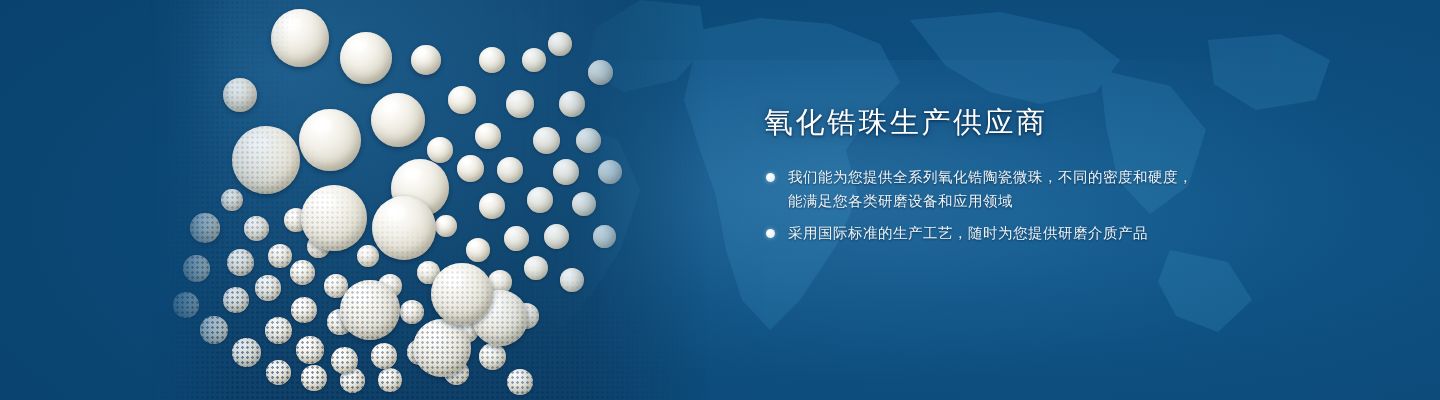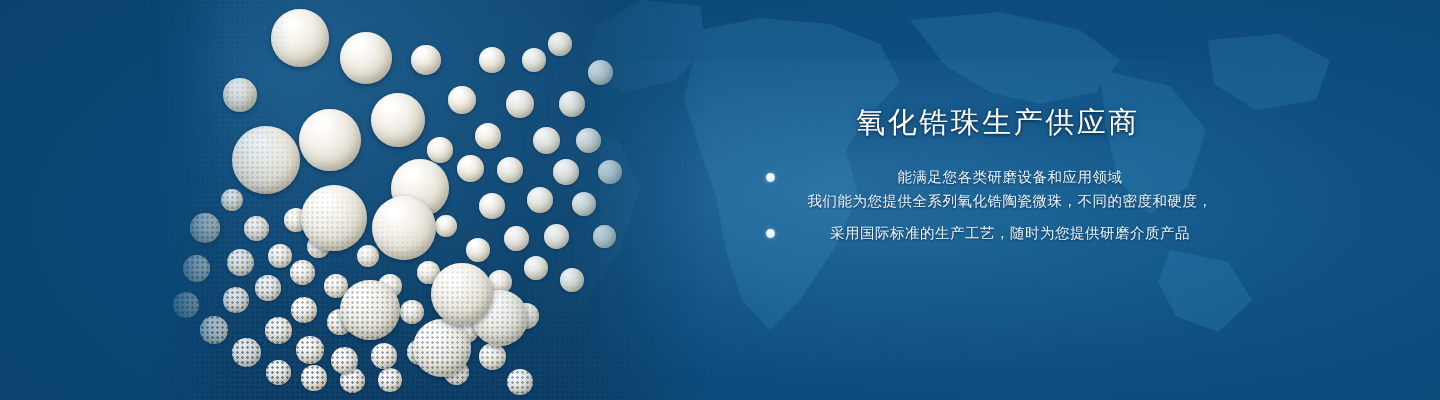--- a/index.html
+++ b/index.html
@@ -4,21 +4,20 @@
 <style>
   html,body{margin:0;padding:0;background:#0a4471;}
   *{box-sizing:border-box;}
 
   .banner{
     position:relative;
     width:1440px;height:400px;
     overflow:hidden;
     font-family:"Liberation Sans","DejaVu Sans",sans-serif;
     background:#6d28d9;
-    text-align:center;
   }
 
   
   .bg-base{
     position:absolute;inset:0;
     background:
       radial-gradient(120% 150% at 72% 55%, #125a8c 0%, #0d4d7d 30%, #0a4471 62%, #073a63 100%);
   }
 
   
@@ -227,22 +226,22 @@
   </div>
 
   <div class="content">
 
     <h1 class="headline">氧化锆珠生产供应商</h1>
 
     <ul class="bullets">
 
       <li class="bullet">
         <span class="dot"></span>
+        <span class="bullet-line">我们能为您提供全系列氧化锆陶瓷微珠，不同的密度和硬度，</span>
         <span class="bullet-line">能满足您各类研磨设备和应用领域</span>
-        <span class="bullet-line">我们能为您提供全系列氧化锆陶瓷微珠，不同的密度和硬度，</span>
       </li>
 
 
       <li class="bullet">
         <span class="dot"></span>
         <span class="bullet-line">采用国际标准的生产工艺，随时为您提供研磨介质产品</span>
       </li>
 
     </ul>
   </div>

